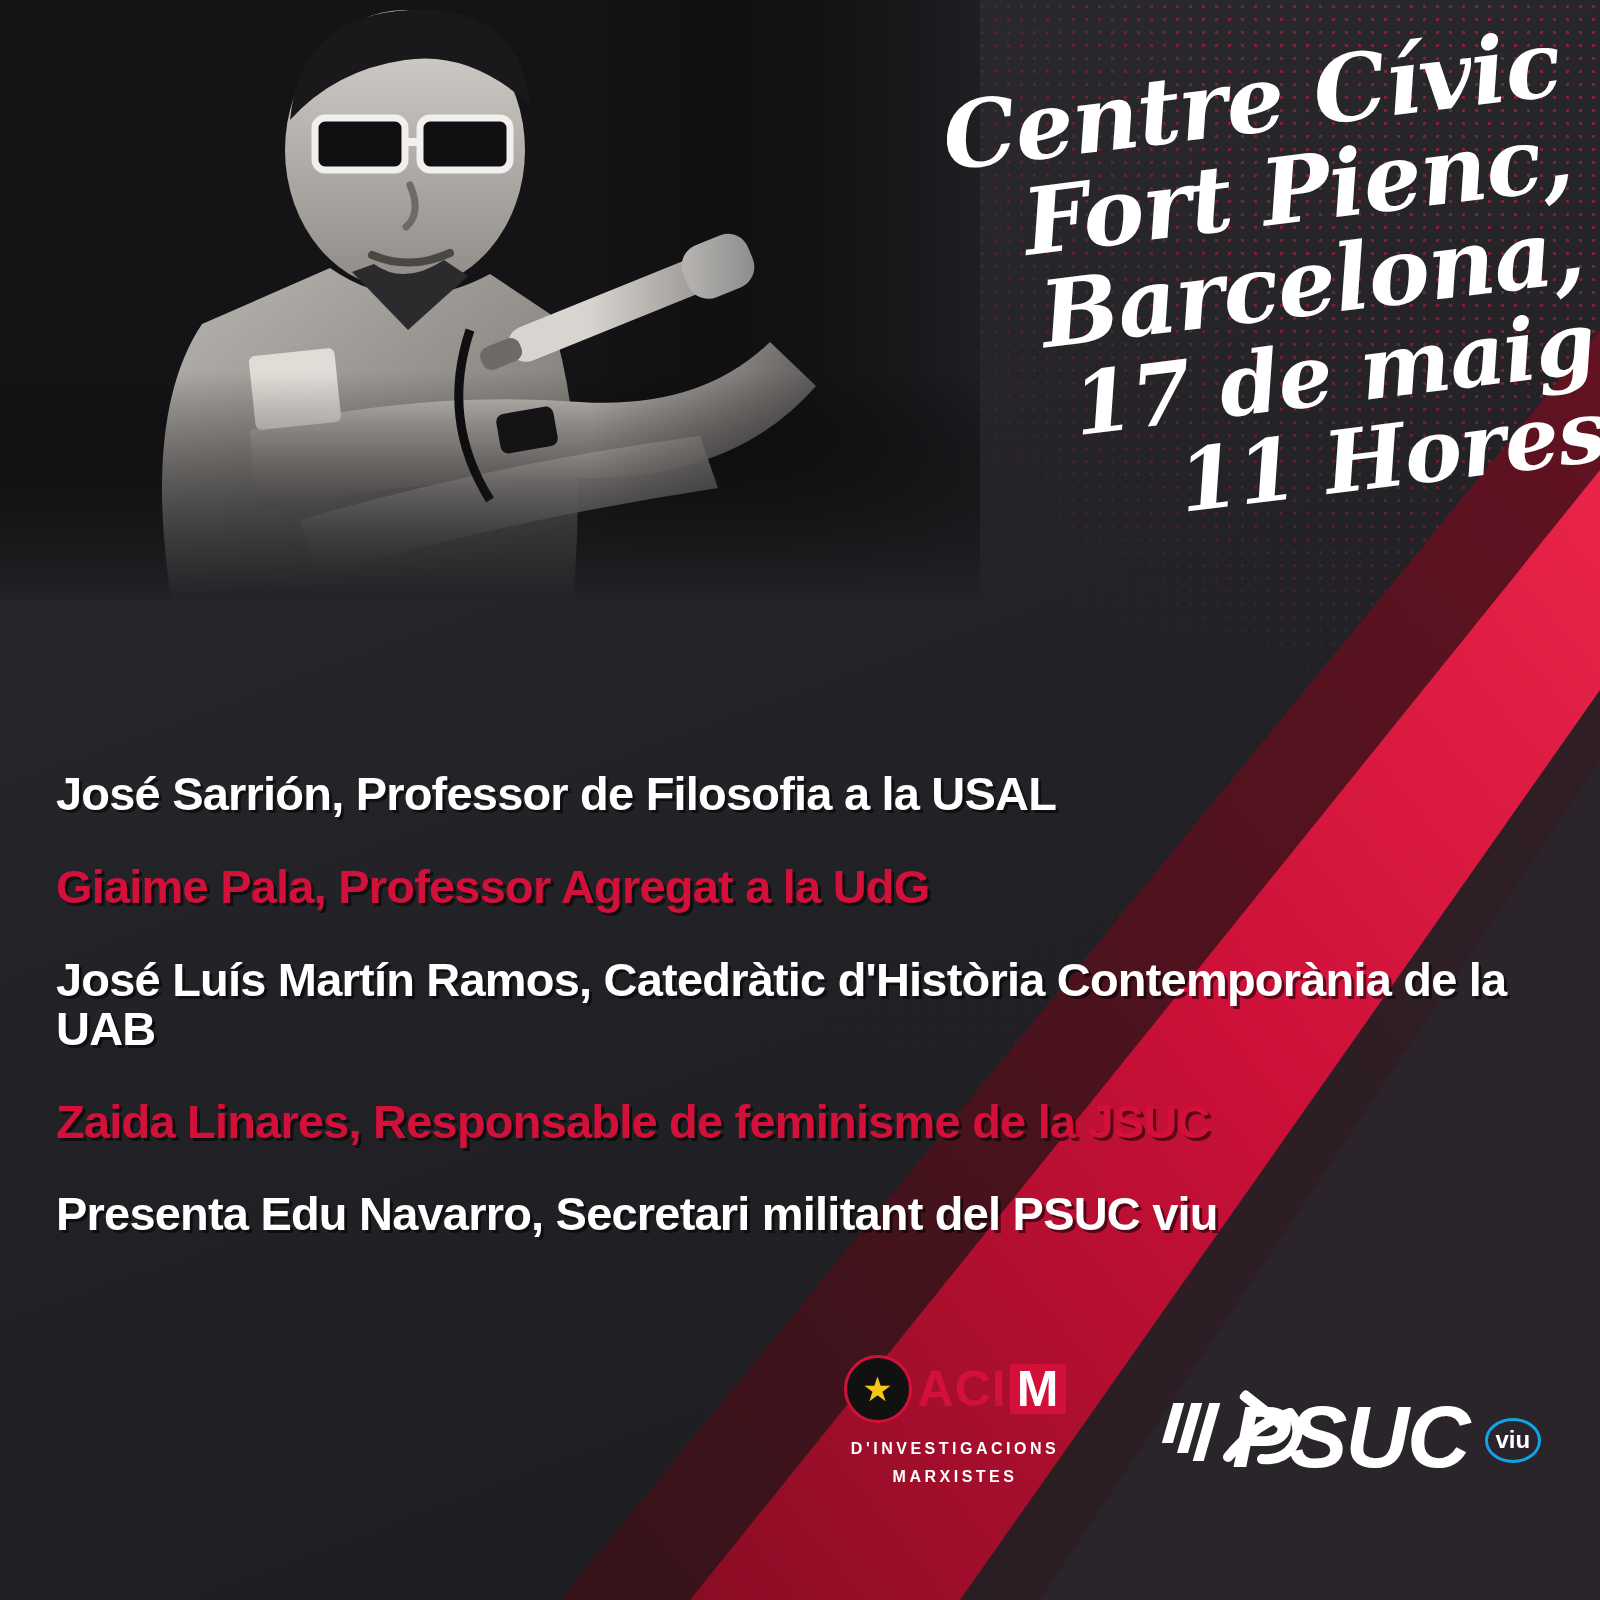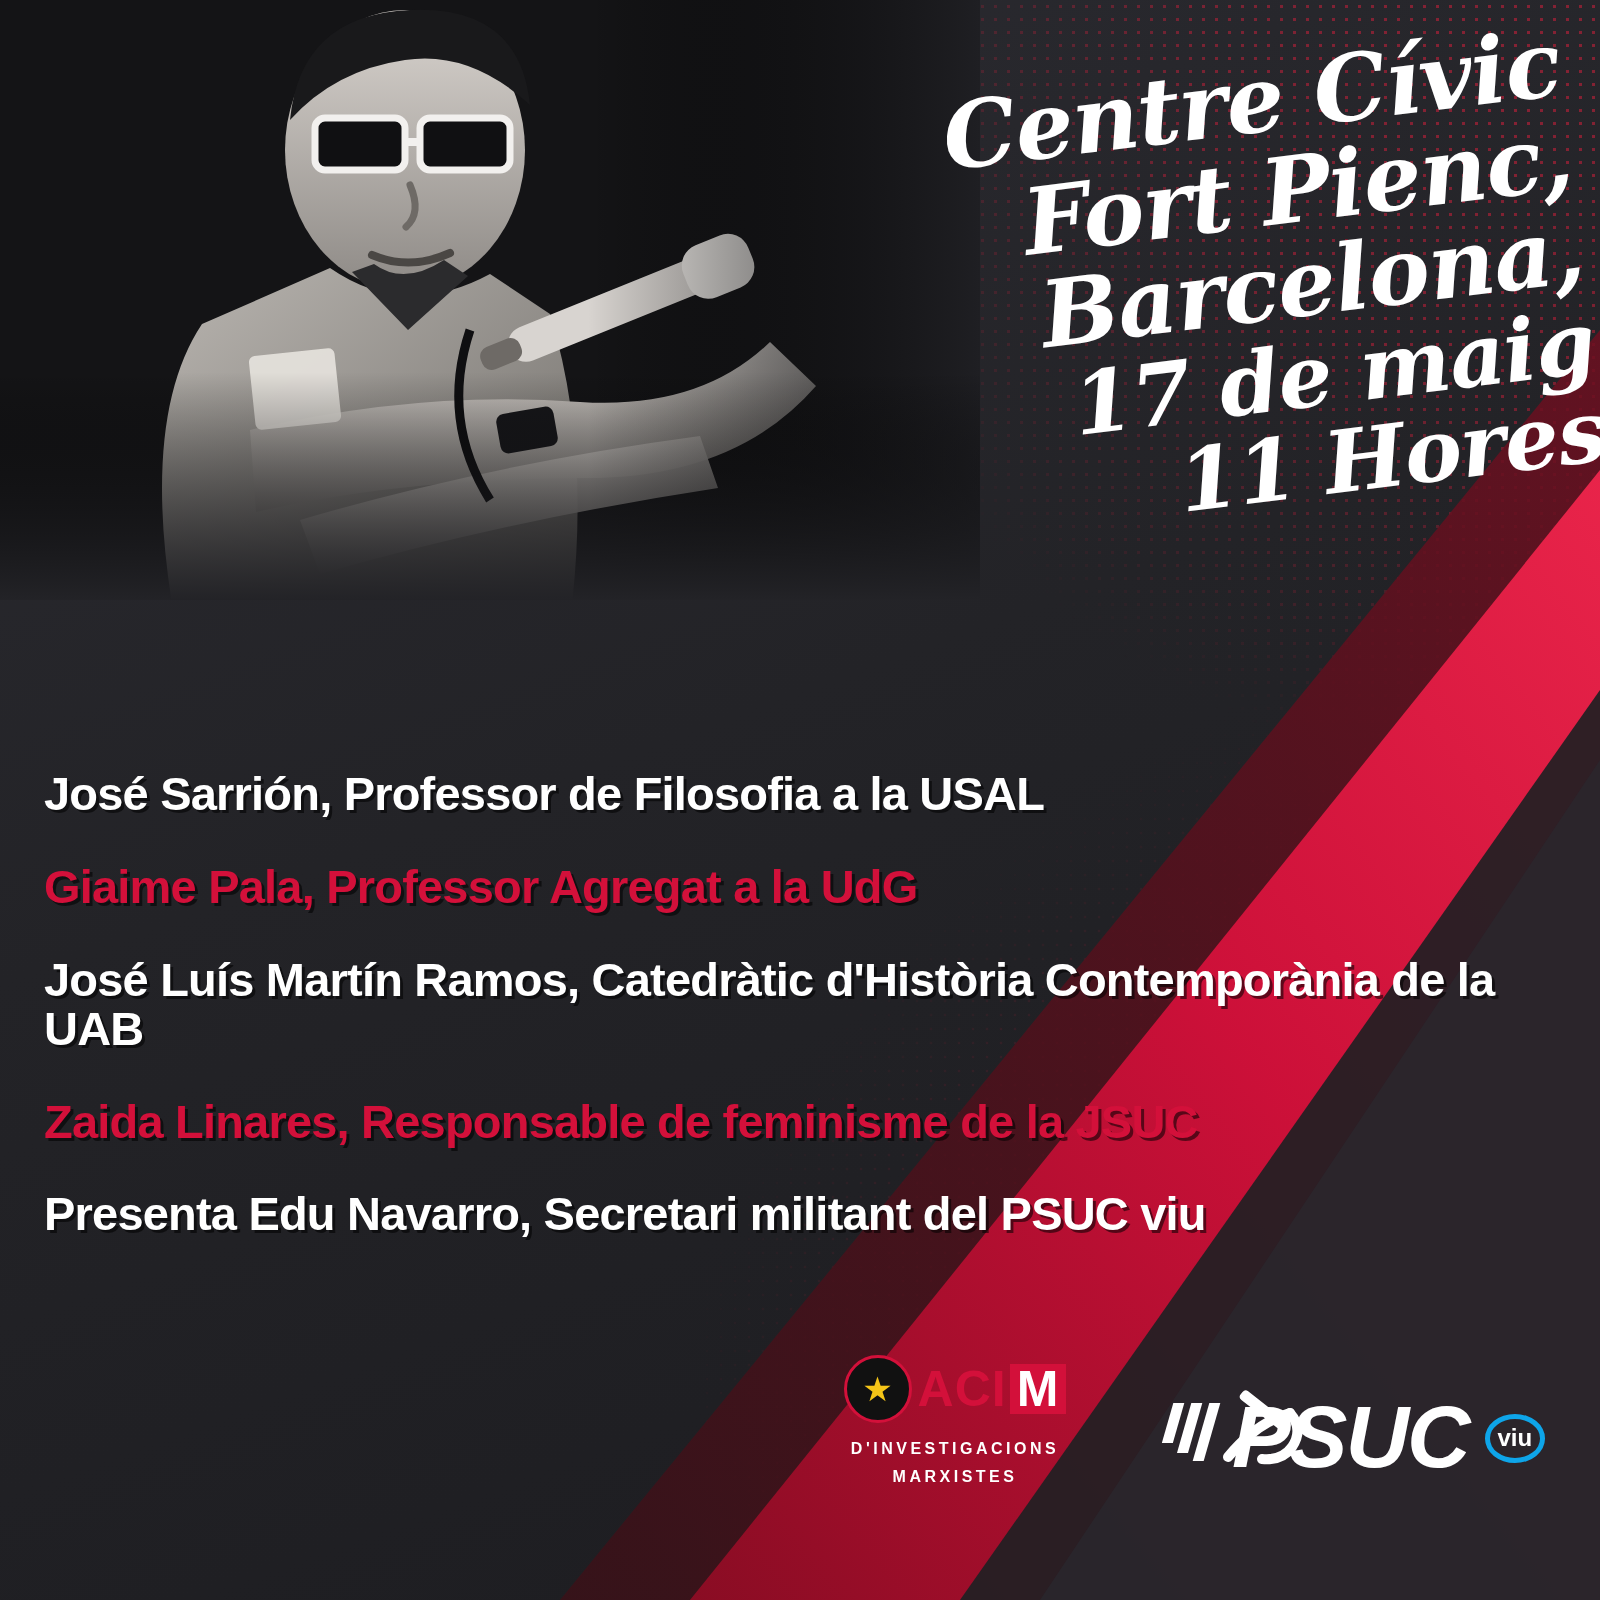--- a/index.html
+++ b/index.html
@@ -118,21 +118,21 @@
     font-weight: bold;
     font-size: 90px;
     line-height: .95;
     letter-spacing: -2px;
     text-shadow: 4px 5px 0 rgba(0,0,0,.75);
   }
 
   
   .speakers {
     position: absolute;
-    left: 44px;
+    left: 56px;
     top: 770px;
     width: 1480px;
   }
   .speaker {
     font-weight: bold;
     font-size: 47px;
     line-height: 1.04;
     letter-spacing: -0.8px;
     margin-bottom: 44px;
     text-shadow: 3px 3px 0 rgba(0,0,0,.55);
@@ -220,21 +220,21 @@
     font-weight: bold;
     font-size: 88px;
     letter-spacing: -2px;
     line-height: .85;
     font-style: italic;
   }
   .psuc-viu {
     color: #ffffff;
     font-size: 24px;
     font-weight: bold;
-    border: 5px solid #0ea5e9;
+    border: 3px solid #0ea5e9;
     border-radius: 50%;
     padding: 5px 8px 6px;
     margin-bottom: 12px;
   }
   .psuc-emblem {
     position: absolute;
     left: -14px;
     bottom: 4px;
     width: 96px;
     height: 84px;

